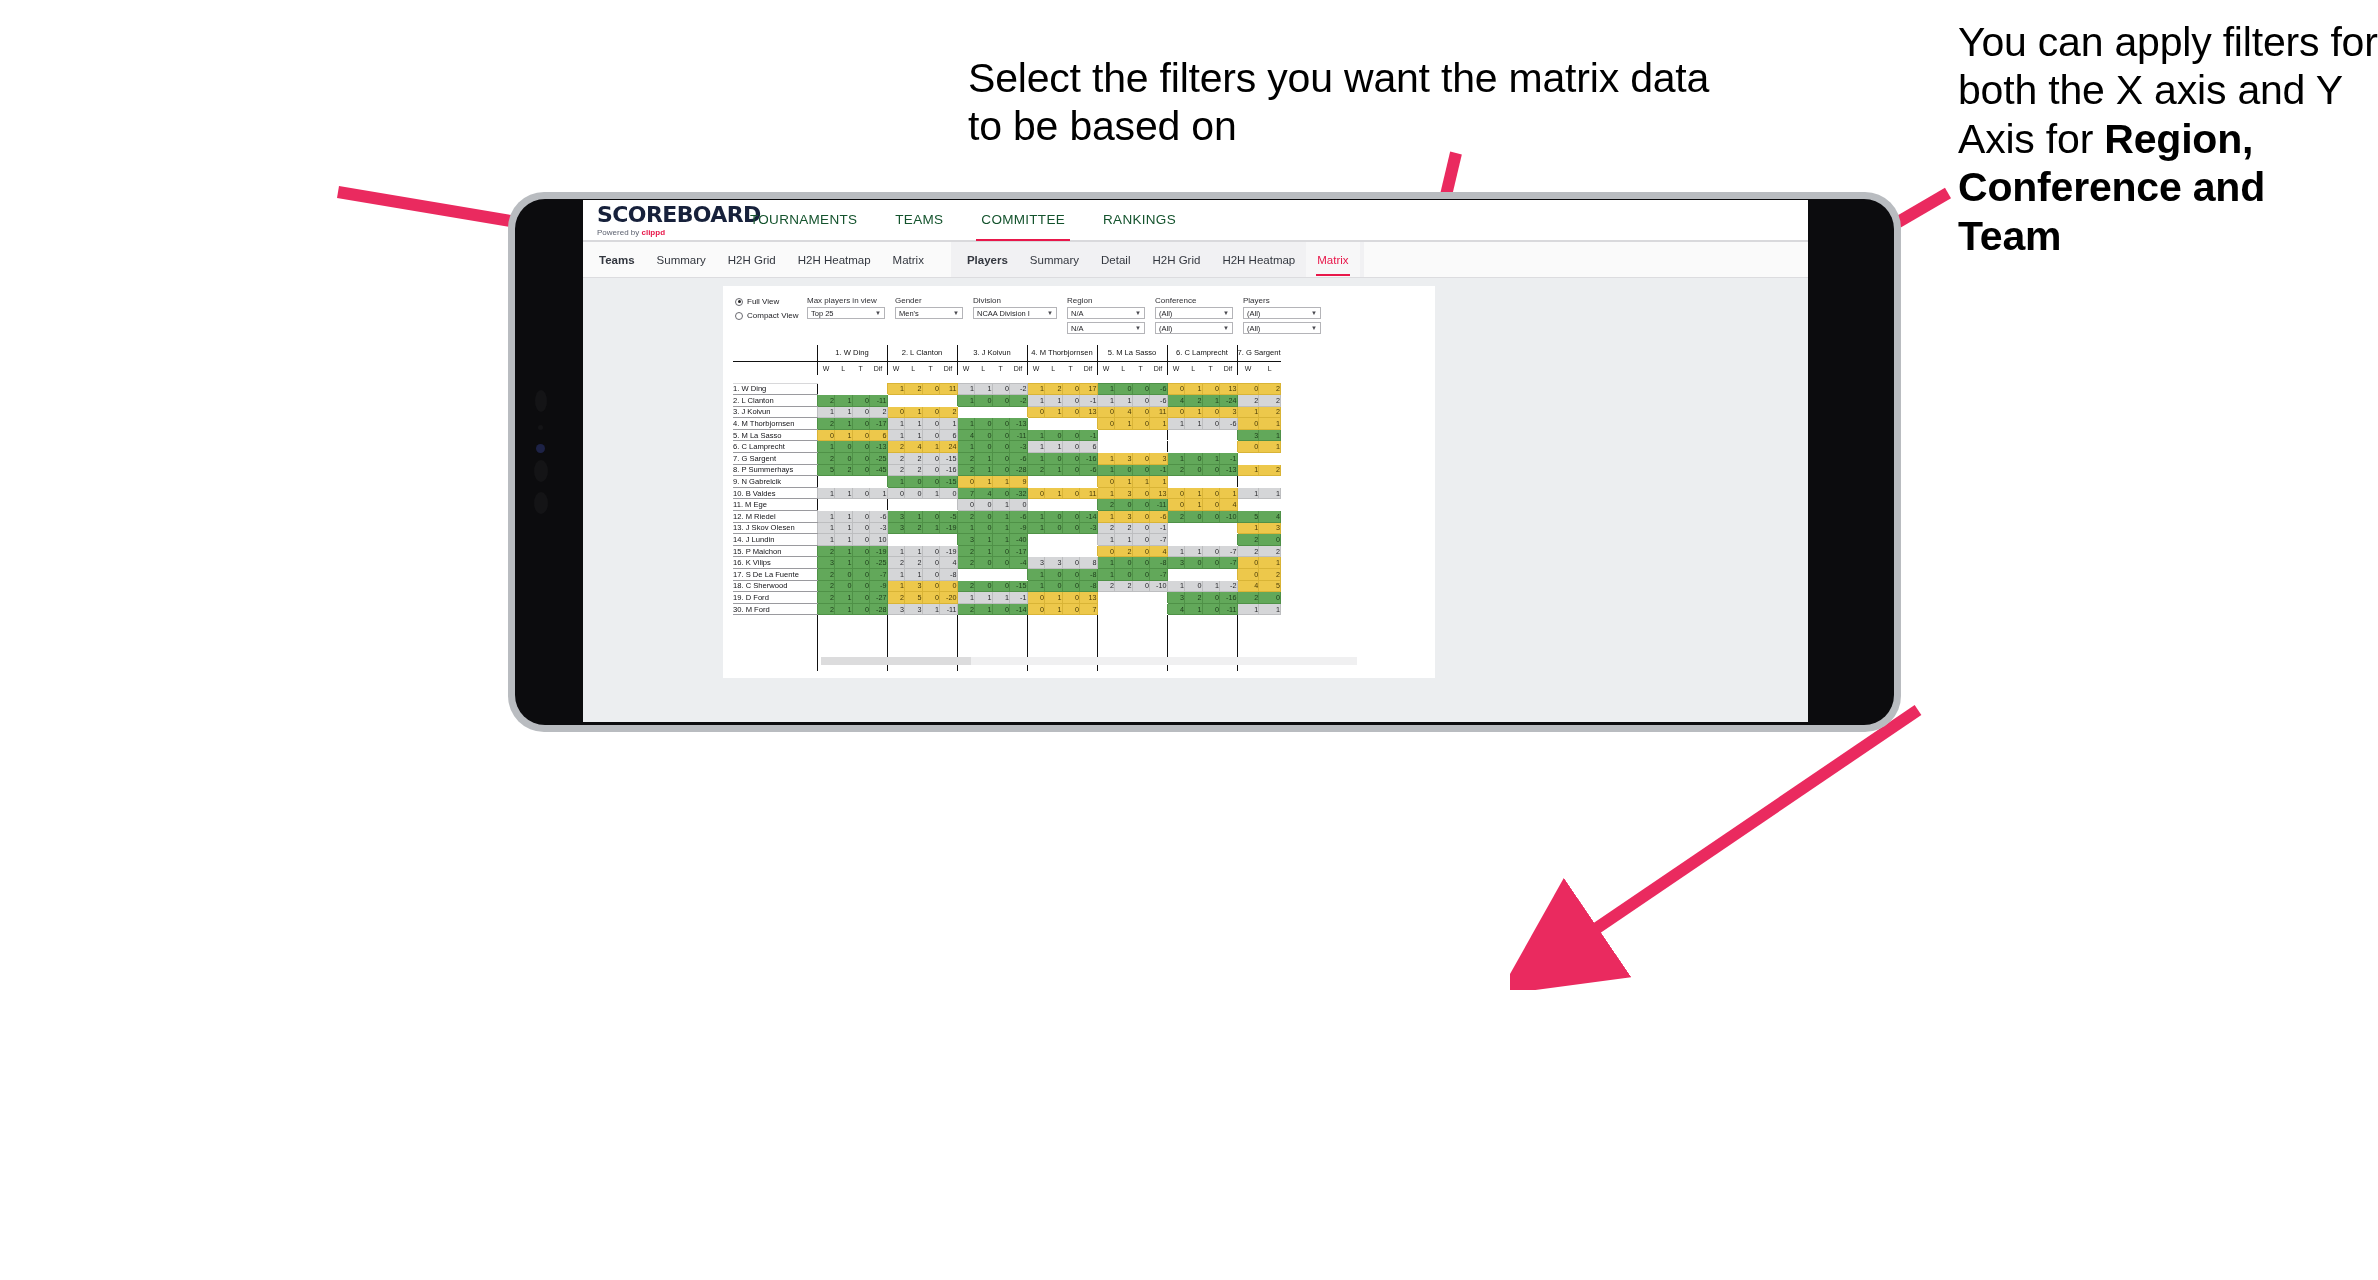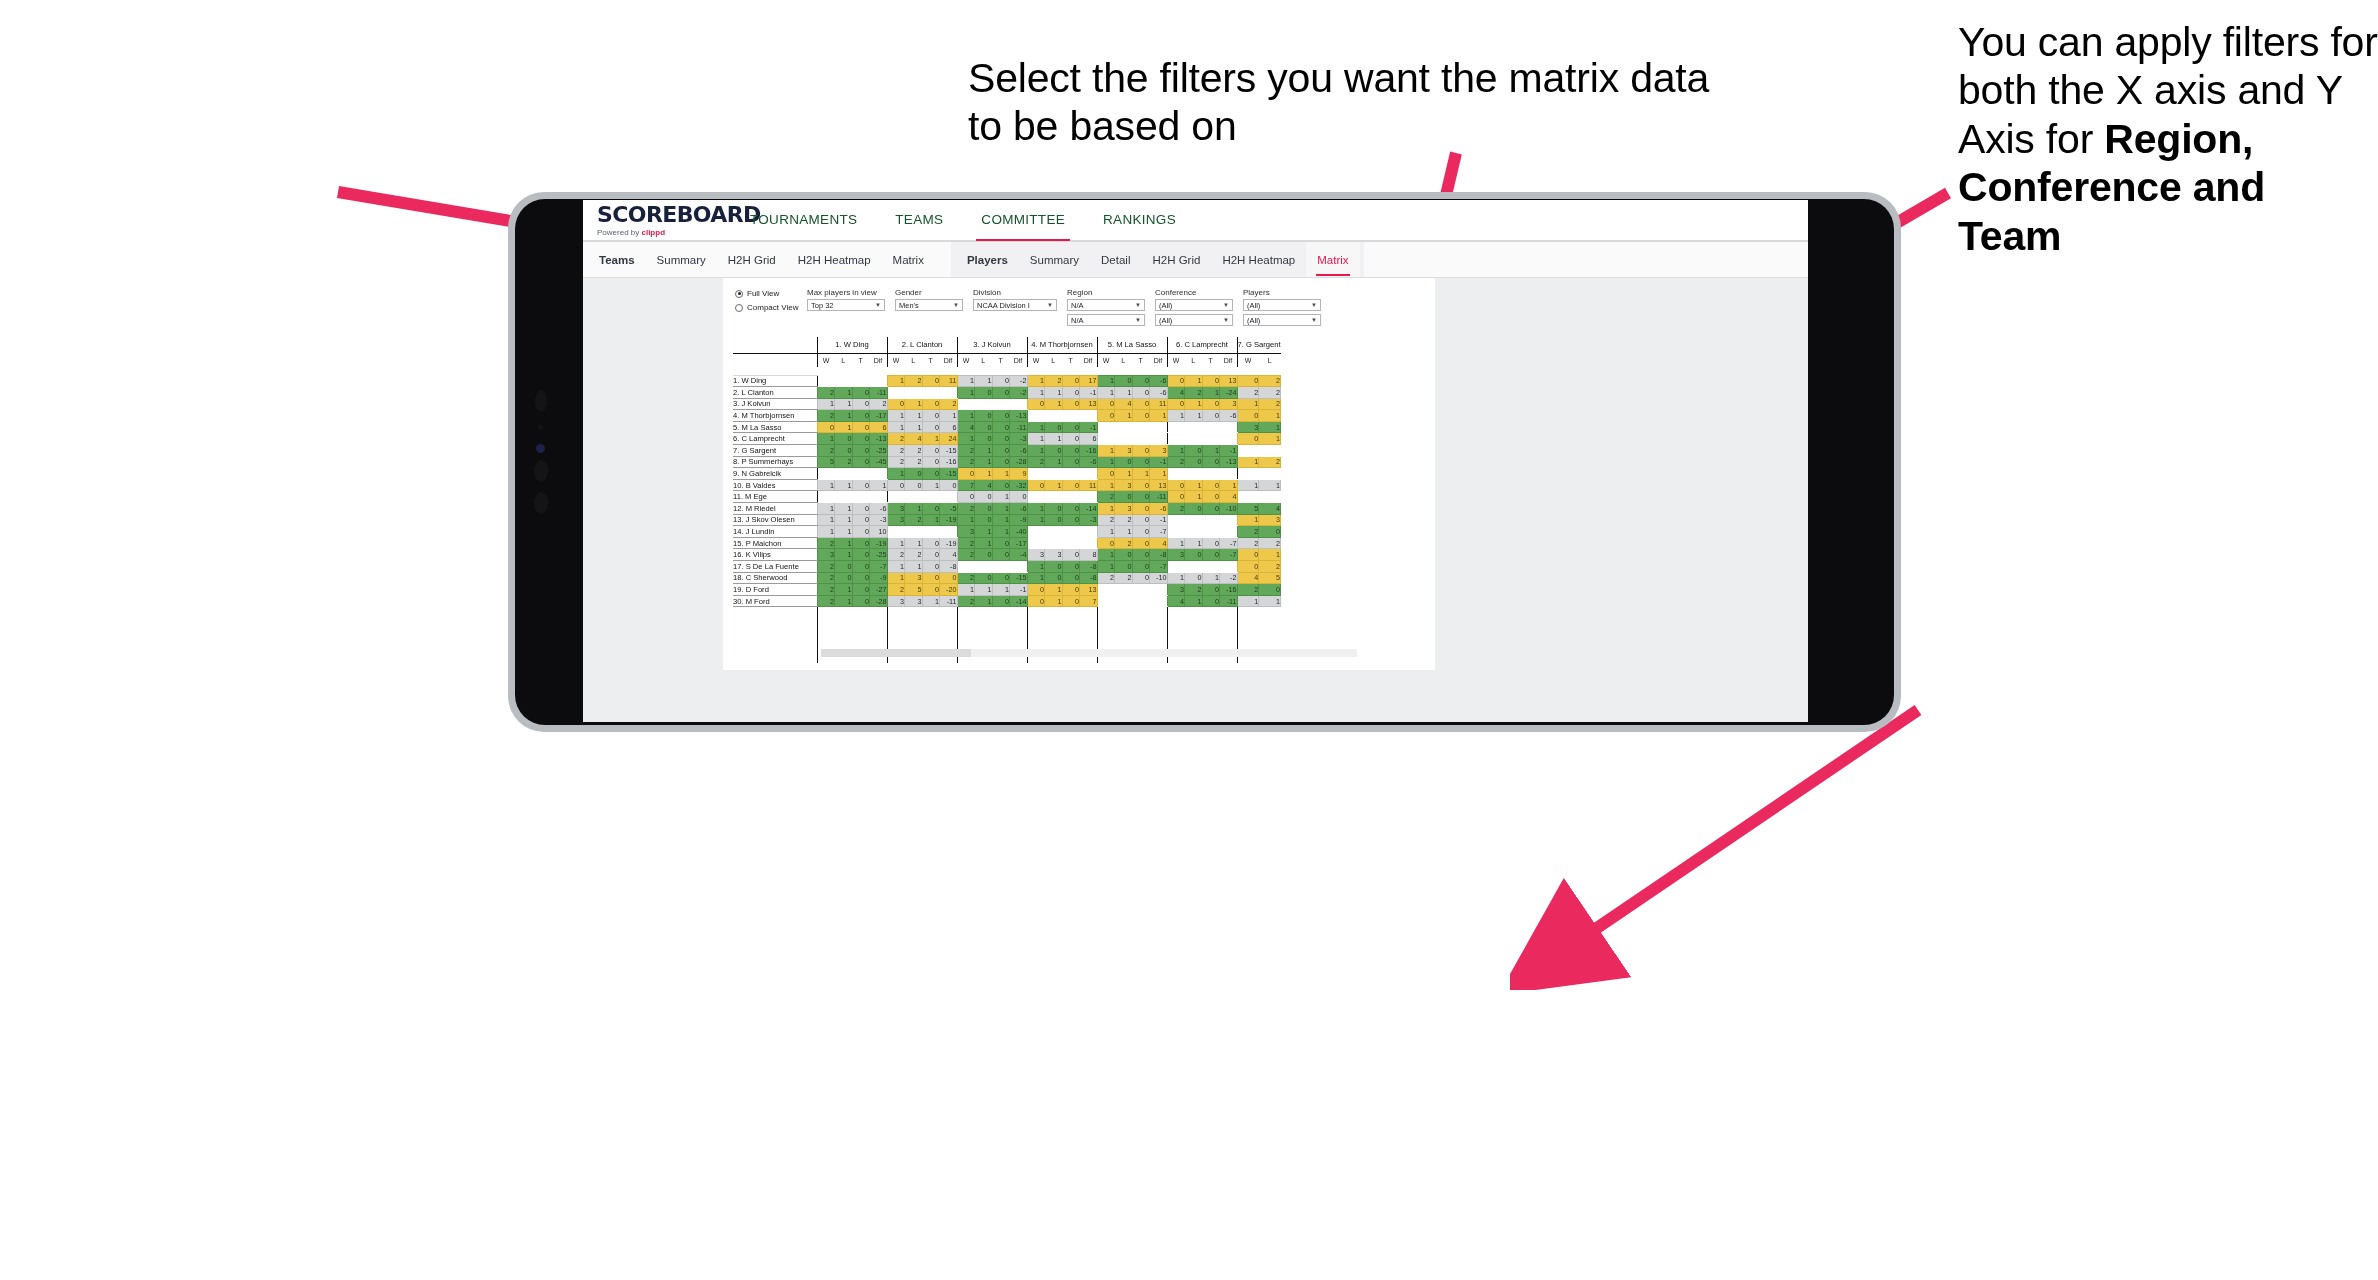--- a/index.html
+++ b/index.html
@@ -106,21 +106,21 @@
     content: ""; position: absolute; left: 10px; right: 10px; bottom: 2px;
     height: 2px; background: #e8174a;
   }
 
   
   #canvas {
     background: #eceef0; height: 444px; position: relative;
     padding-top: 10px;
   }
   #sheet {
-    position: absolute; left: 140px; top: 0;
+    position: absolute; left: 140px; top: 8px;
     width: 712px; height: 392px;
     background: #ffffff;
     font-family: "Liberation Sans", sans-serif;
   }
 
   
   #filters { display: flex; padding: 10px 10px 6px 12px; gap: 0; }
   .fcol { margin-right: 10px; }
   .flabel { font-size: 8px; color: #2e2e33; margin-bottom: 2px; white-space: nowrap; }
   .fsel {
@@ -275,21 +275,21 @@
               </div>
               <div class="radio-row">
                 <span class="radio"></span>
                 <span class="radio-txt">Compact View</span>
               </div>
             </div>
 
             <div class="fcol" style="width:78px">
               <div class="flabel">Max players in view</div>
               <div class="fsel">
-                <span>Top 32</span>
+                <span>Top 25</span>
                 <span class="caret">▼</span>
               </div>
             </div>
 
             <div class="fcol" style="width:68px">
               <div class="flabel">Gender</div>
               <div class="fsel">
                 <span>Men's</span>
                 <span class="caret">▼</span>
               </div>

